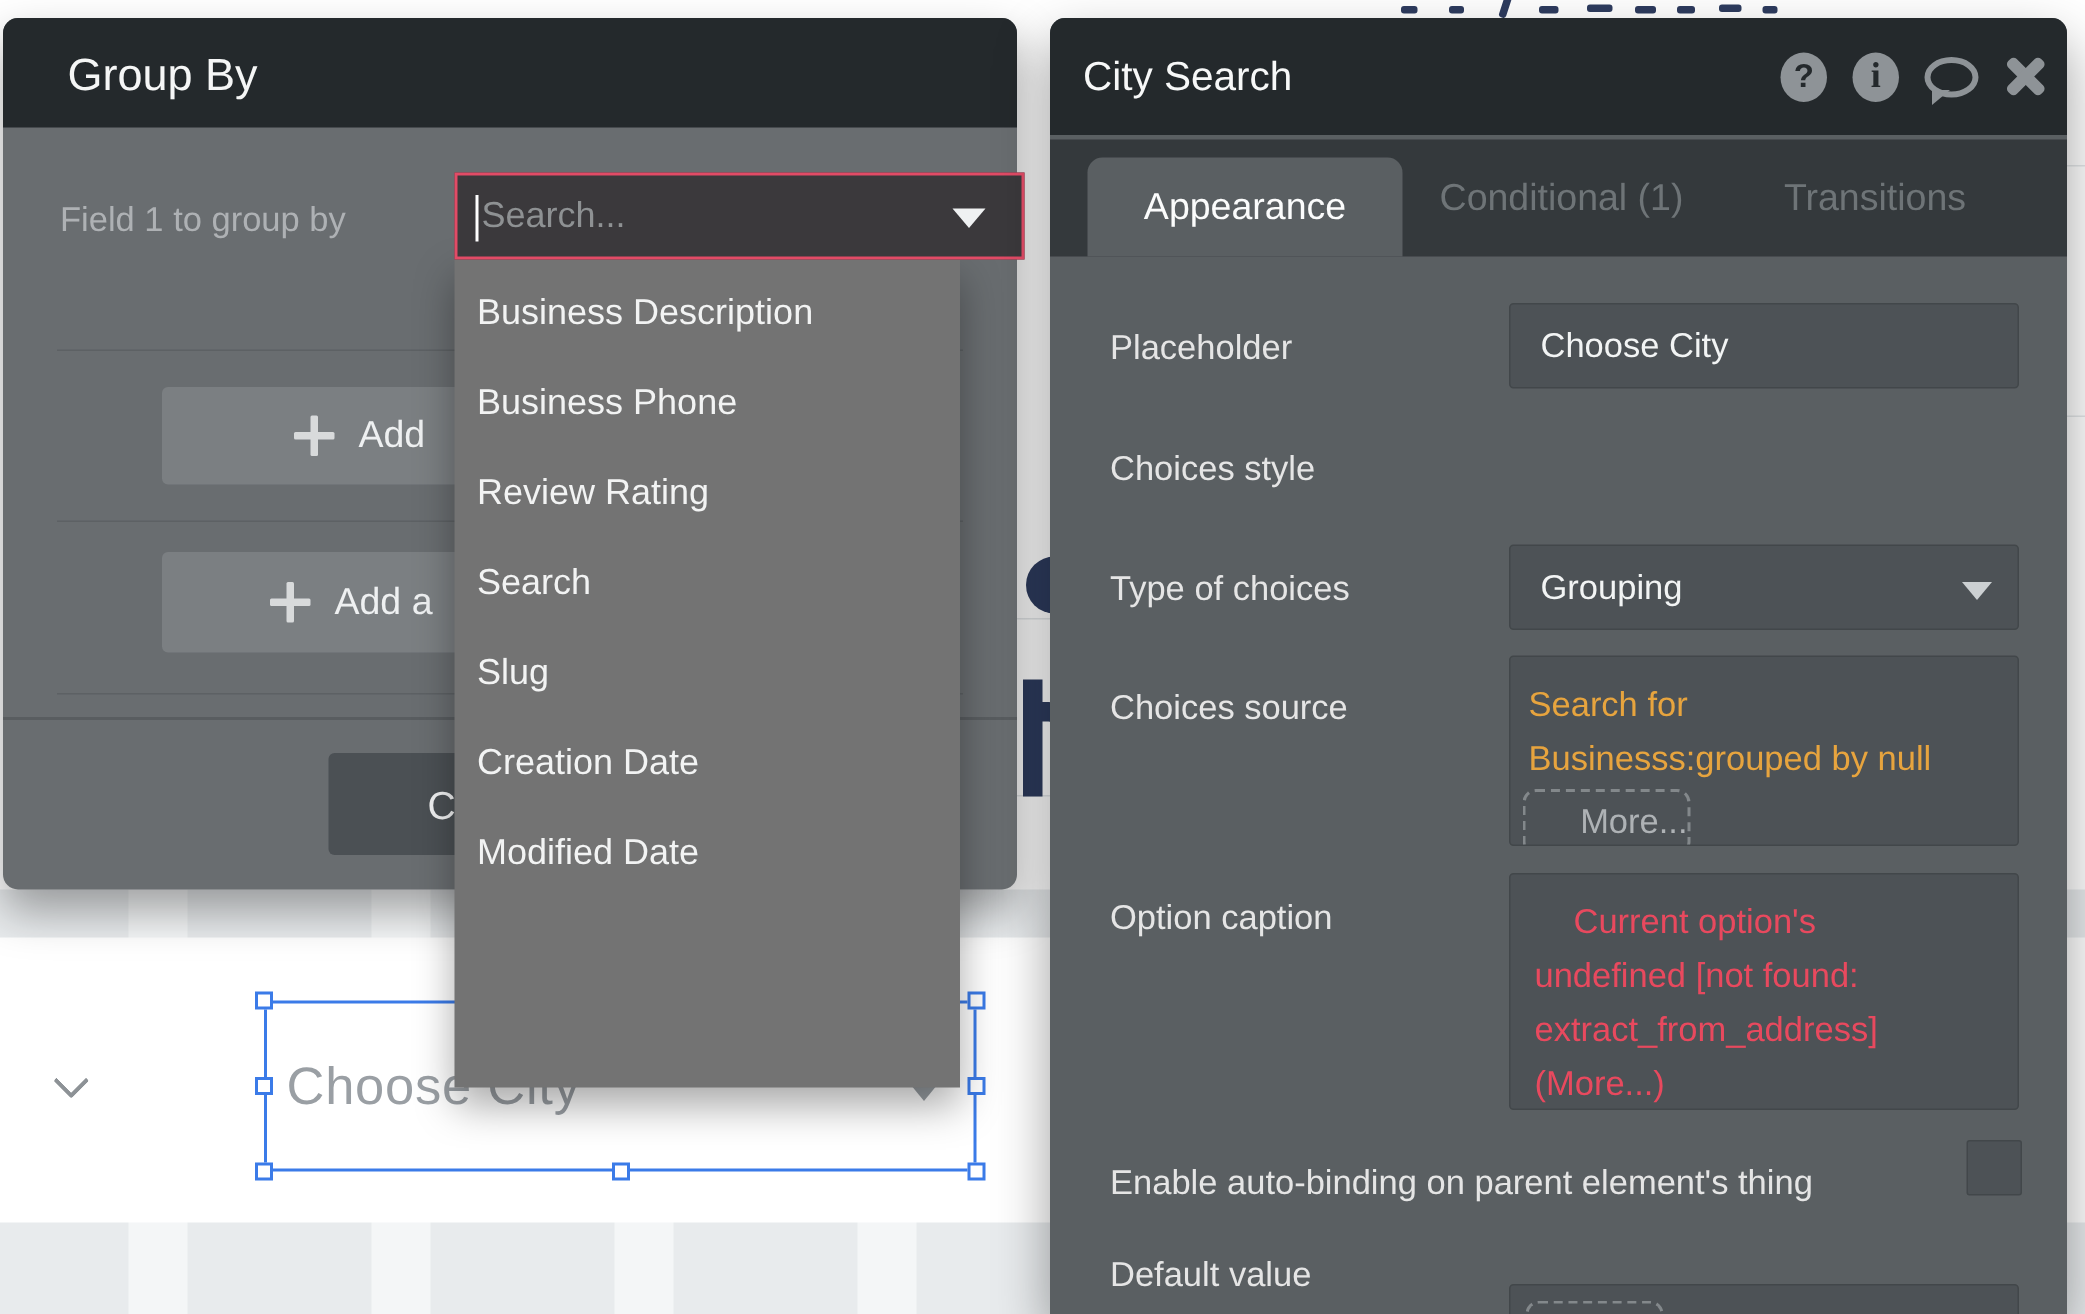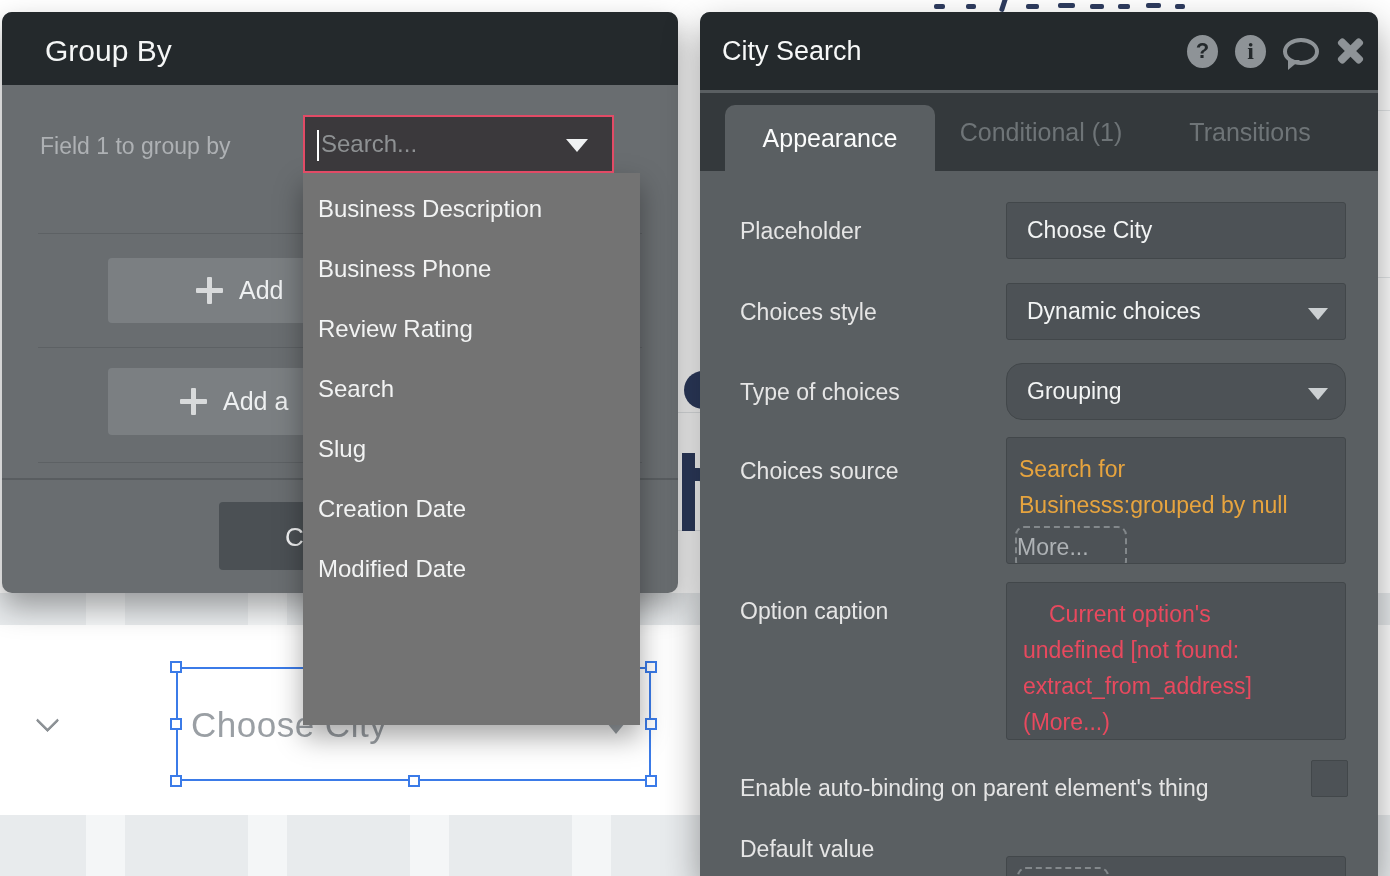--- a/index.html
+++ b/index.html
@@ -43,21 +43,21 @@
     display:flex;align-items:center;color:#eef0f1;font-size:25px;}
   .plus-icon{position:relative;width:27px;height:27px;margin-right:16px;flex:0 0 27px;}
   .plus-icon::before,.plus-icon::after{content:"";position:absolute;background:#d8dadb;border-radius:1px;}
   .plus-icon::before{left:11px;top:0;width:5px;height:27px;}
   .plus-icon::after{left:0;top:11px;width:27px;height:5px;}
   .close-btn{position:absolute;left:217px;top:490px;width:240px;height:68px;background:#4b5054;
     border-radius:4px;color:#f2f3f4;font-size:26px;}
   .close-btn span{position:absolute;left:66px;top:20px;}
 
   
-  .search-box{position:absolute;left:303px;top:115px;width:311px;height:58px;background:#3b393c;
+  .search-box{position:absolute;left:303px;top:115px;width:380px;height:58px;background:#3b393c;
     border:2px solid #e24b66;z-index:30;}
   .search-box input{position:absolute;left:14px;top:6px;width:270px;height:42px;background:transparent;
     border:none;outline:none;color:#d3d5d6;font-size:24px;font-family:inherit;}
   .search-box input::placeholder{color:#8e9193;opacity:1;}
   .search-cursor{position:absolute;left:12px;top:13px;width:2px;height:31px;background:#ffffff;}
   .search-caret{position:absolute;right:24px;top:22px;width:0;height:0;
     border-left:11px solid transparent;border-right:11px solid transparent;border-top:13px solid #eff1f2;}
   .dd{position:absolute;left:303px;top:173px;width:337px;height:552px;background:#737373;
     box-shadow:0 12px 26px rgba(0,0,0,.35);z-index:29;padding-top:6px;}
   .dd-item{height:60px;line-height:60px;padding-left:15px;font-size:24px;color:#f2f3f3;white-space:nowrap;}
@@ -90,21 +90,21 @@
     border-radius:3px;color:#f2f4f4;font-size:23px;}
   .cs-input{height:57px;line-height:55px;padding-left:20px;}
   .cs-select{height:57px;line-height:55px;padding-left:20px;}
   .sel-caret{position:absolute;right:17px;top:24px;width:0;height:0;
     border-left:10px solid transparent;border-right:10px solid transparent;border-top:12px solid #ccd0d2;}
   .cs-box{overflow:hidden;}
   .expr-line{display:block;line-height:36px;white-space:nowrap;}
   .src-box{top:425px;height:127px;padding:13px 0 0 12px;}
   .src-box .expr-line{color:#e7a43e;}
   .more-btn{position:absolute;left:8px;top:88px;width:112px;height:44px;border:2px dashed #83888b;
-    border-radius:9px;color:#aeb2b5;font-size:23px;text-align:left;line-height:38px;background:transparent;}
+    border-radius:9px;color:#aeb2b5;font-size:23px;text-align:right;line-height:38px;background:transparent;}
   .cap-box{top:570px;height:158px;padding:13px 0 0 16px;}
   .cap-box .expr-line{color:#e8495e;}
   .cap-box .indent1{padding-left:26px;}
   .autobind-checkbox{position:absolute;left:611px;top:748px;width:37px;height:37px;background:#4d5256;
     border:1px solid #42474a;border-radius:2px;}
   .dv-box{top:804px;height:60px;margin-top:40px;}
   .click-btn{position:absolute;left:10px;top:10px;width:92px;height:52px;border:2px dashed #83888b;
     border-radius:9px;color:#aeb2b5;font-size:23px;text-align:center;line-height:44px;background:transparent;}
 </style>
 </head>
@@ -205,27 +205,23 @@
     <div class="cs-tabs">
       <div class="tab-active">Appearance</div>
       <div class="tab-inactive tab-cond">Conditional (1)</div>
       <div class="tab-inactive tab-trans">Transitions</div>
     </div>
 
     <span class="cs-label" style="top:206px;">Placeholder</span>
     <div class="cs-ctl cs-input" style="top:190px;">Choose City</div>
 
     <span class="cs-label" style="top:287px;">Choices style</span>
-    <div class="cs-ctl cs-select" style="top:271px;">
-      <span>Dynamic choices</span>
-      <span class="sel-caret"></span>
-    </div>
 
     <span class="cs-label" style="top:367px;">Type of choices</span>
-    <div class="cs-ctl cs-select" style="top:351px;border-radius:16px;">
+    <div class="cs-ctl cs-select" style="top:351px;">
       <span>Grouping</span>
       <span class="sel-caret"></span>
     </div>
 
     <span class="cs-label" style="top:446px;">Choices source</span>
     <div class="cs-ctl cs-box src-box">
       <span class="expr-line">Search for</span>
       <span class="expr-line">Businesss:grouped by null</span>
       <div class="more-btn">More...</div>
     </div>

